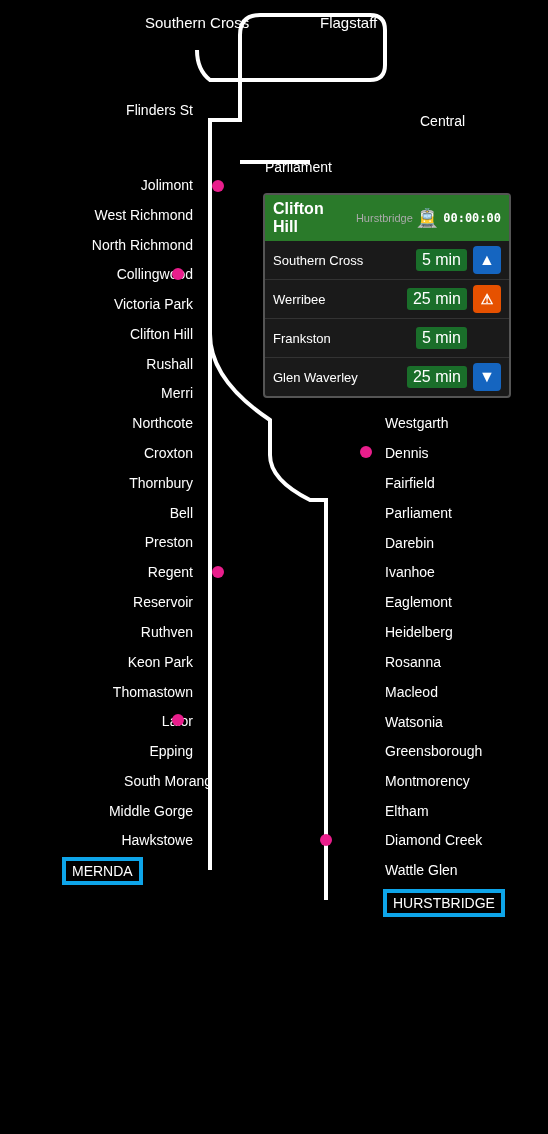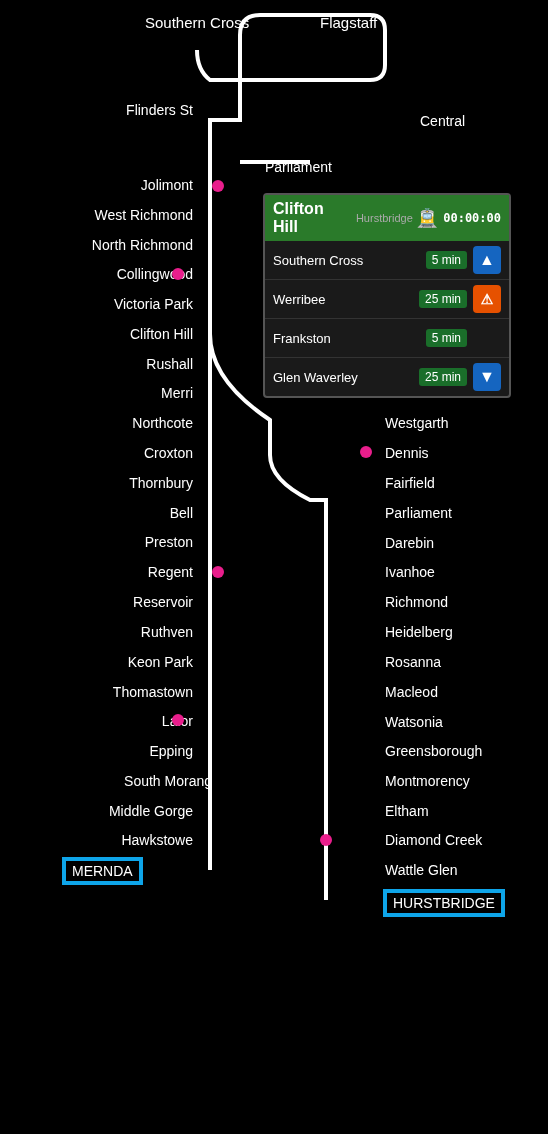--- a/index.html
+++ b/index.html
@@ -111,21 +111,21 @@
       justify-content: space-between;
     }
     .dep-dest {
       font-size: 13px;
       color: #fff;
       flex: 1;
     }
     .dep-time {
       background: #1a6e2a;
       color: #fff;
-      font-size: 12px;
+      font-size: 16px;
       padding: 2px 6px;
       border-radius: 3px;
       margin-right: 6px;
       white-space: nowrap;
     }
     .dep-arrow-btn {
       width: 28px;
       height: 28px;
       border-radius: 4px;
       display: flex;
@@ -195,21 +195,21 @@
   <div class="station-label" style="right:336px; top:773px; text-align:right;"><span>South Morang</span></div>
   <div class="station-label" style="right:355px; top:803px; text-align:right;"><span>Middle Gorge</span></div>
   <div class="station-label" style="right:355px; top:832px; text-align:right;"><span>Hawkstowe</span></div>
 
   <div class="station-label" style="left:385px; top:415px;"><span>Westgarth</span></div>
   <div class="station-label" style="left:385px; top:445px;"><span>Dennis</span></div>
   <div class="station-label" style="left:385px; top:475px;"><span>Fairfield</span></div>
   <div class="station-label" style="left:385px; top:505px;"><span>Parliament</span></div>
   <div class="station-label" style="left:385px; top:535px;"><span>Darebin</span></div>
   <div class="station-label" style="left:385px; top:564px;"><span>Ivanhoe</span></div>
-  <div class="station-label" style="left:385px; top:594px;"><span>Richmond</span></div>
+  <div class="station-label" style="left:385px; top:594px;"><span>Eaglemont</span></div>
   <div class="station-label" style="left:385px; top:624px;"><span>Heidelberg</span></div>
   <div class="station-label" style="left:385px; top:654px;"><span>Rosanna</span></div>
   <div class="station-label" style="left:385px; top:684px;"><span>Macleod</span></div>
   <div class="station-label" style="left:385px; top:714px;"><span>Watsonia</span></div>
   <div class="station-label" style="left:385px; top:743px;"><span>Greensborough</span></div>
   <div class="station-label" style="left:385px; top:773px;"><span>Montmorency</span></div>
   <div class="station-label" style="left:385px; top:803px;"><span>Eltham</span></div>
   <div class="station-label" style="left:385px; top:832px;"><span>Diamond Creek</span></div>
   <div class="station-label" style="left:385px; top:862px;"><span>Wattle Glen</span></div>
 

